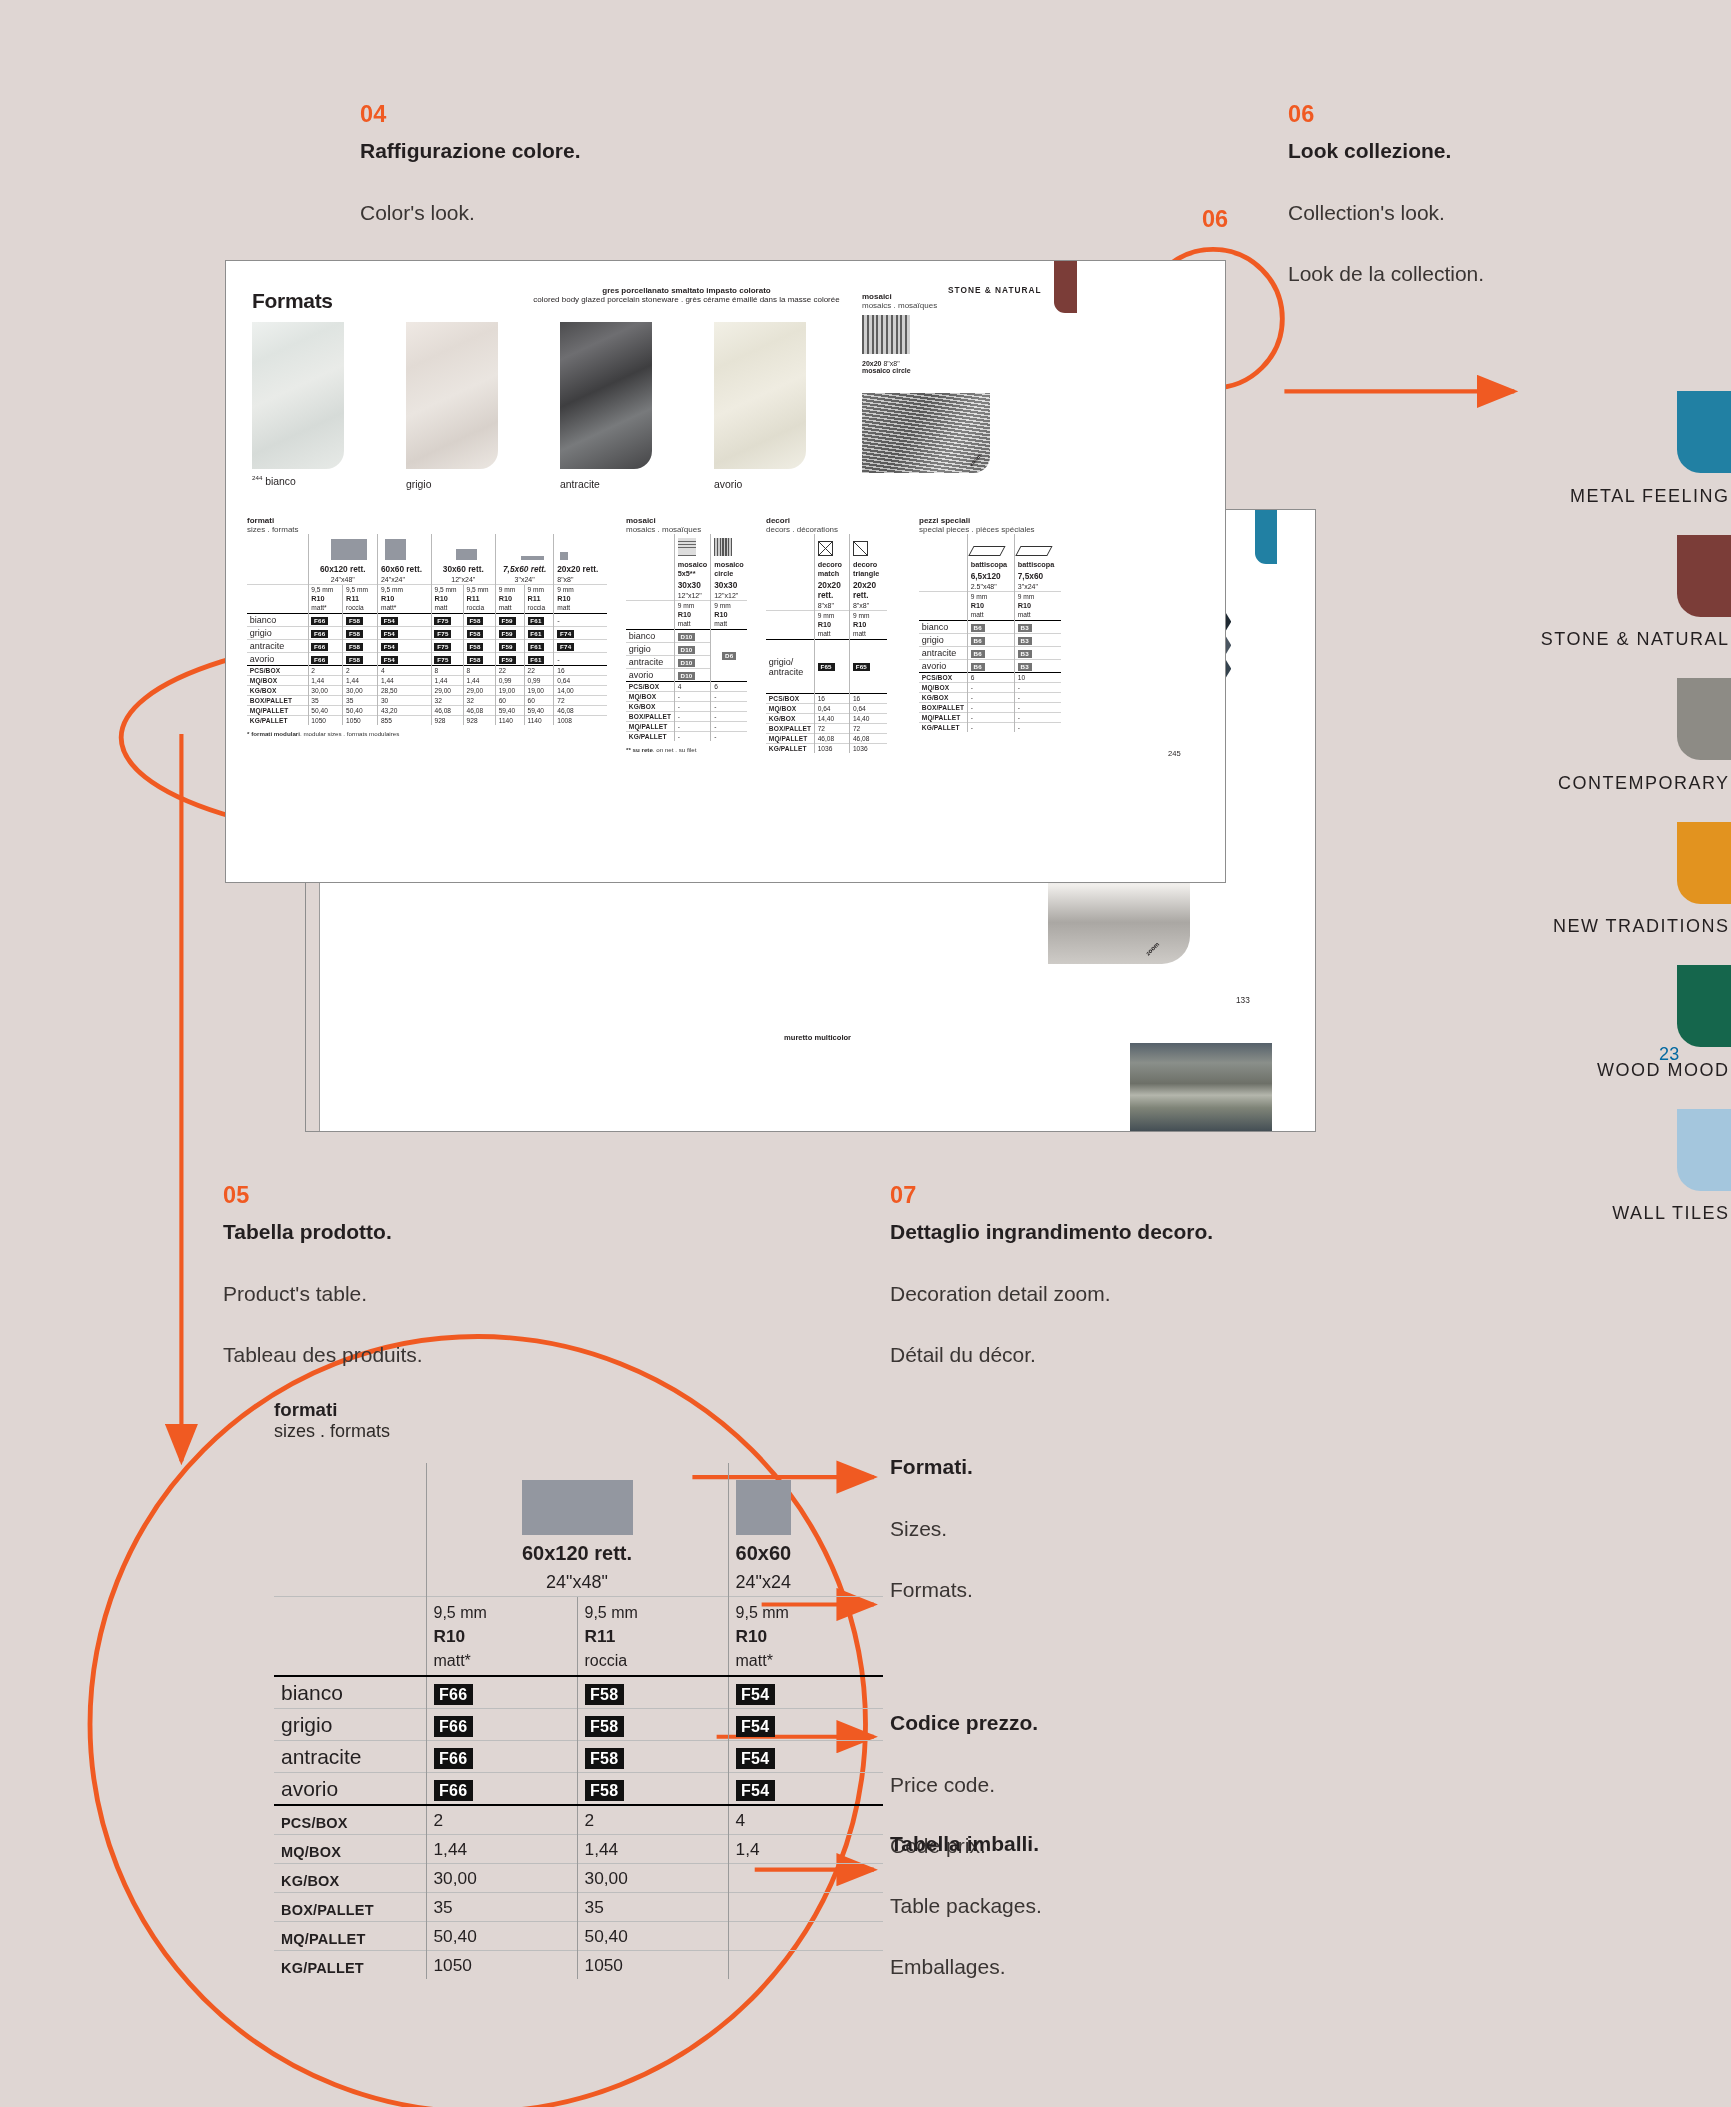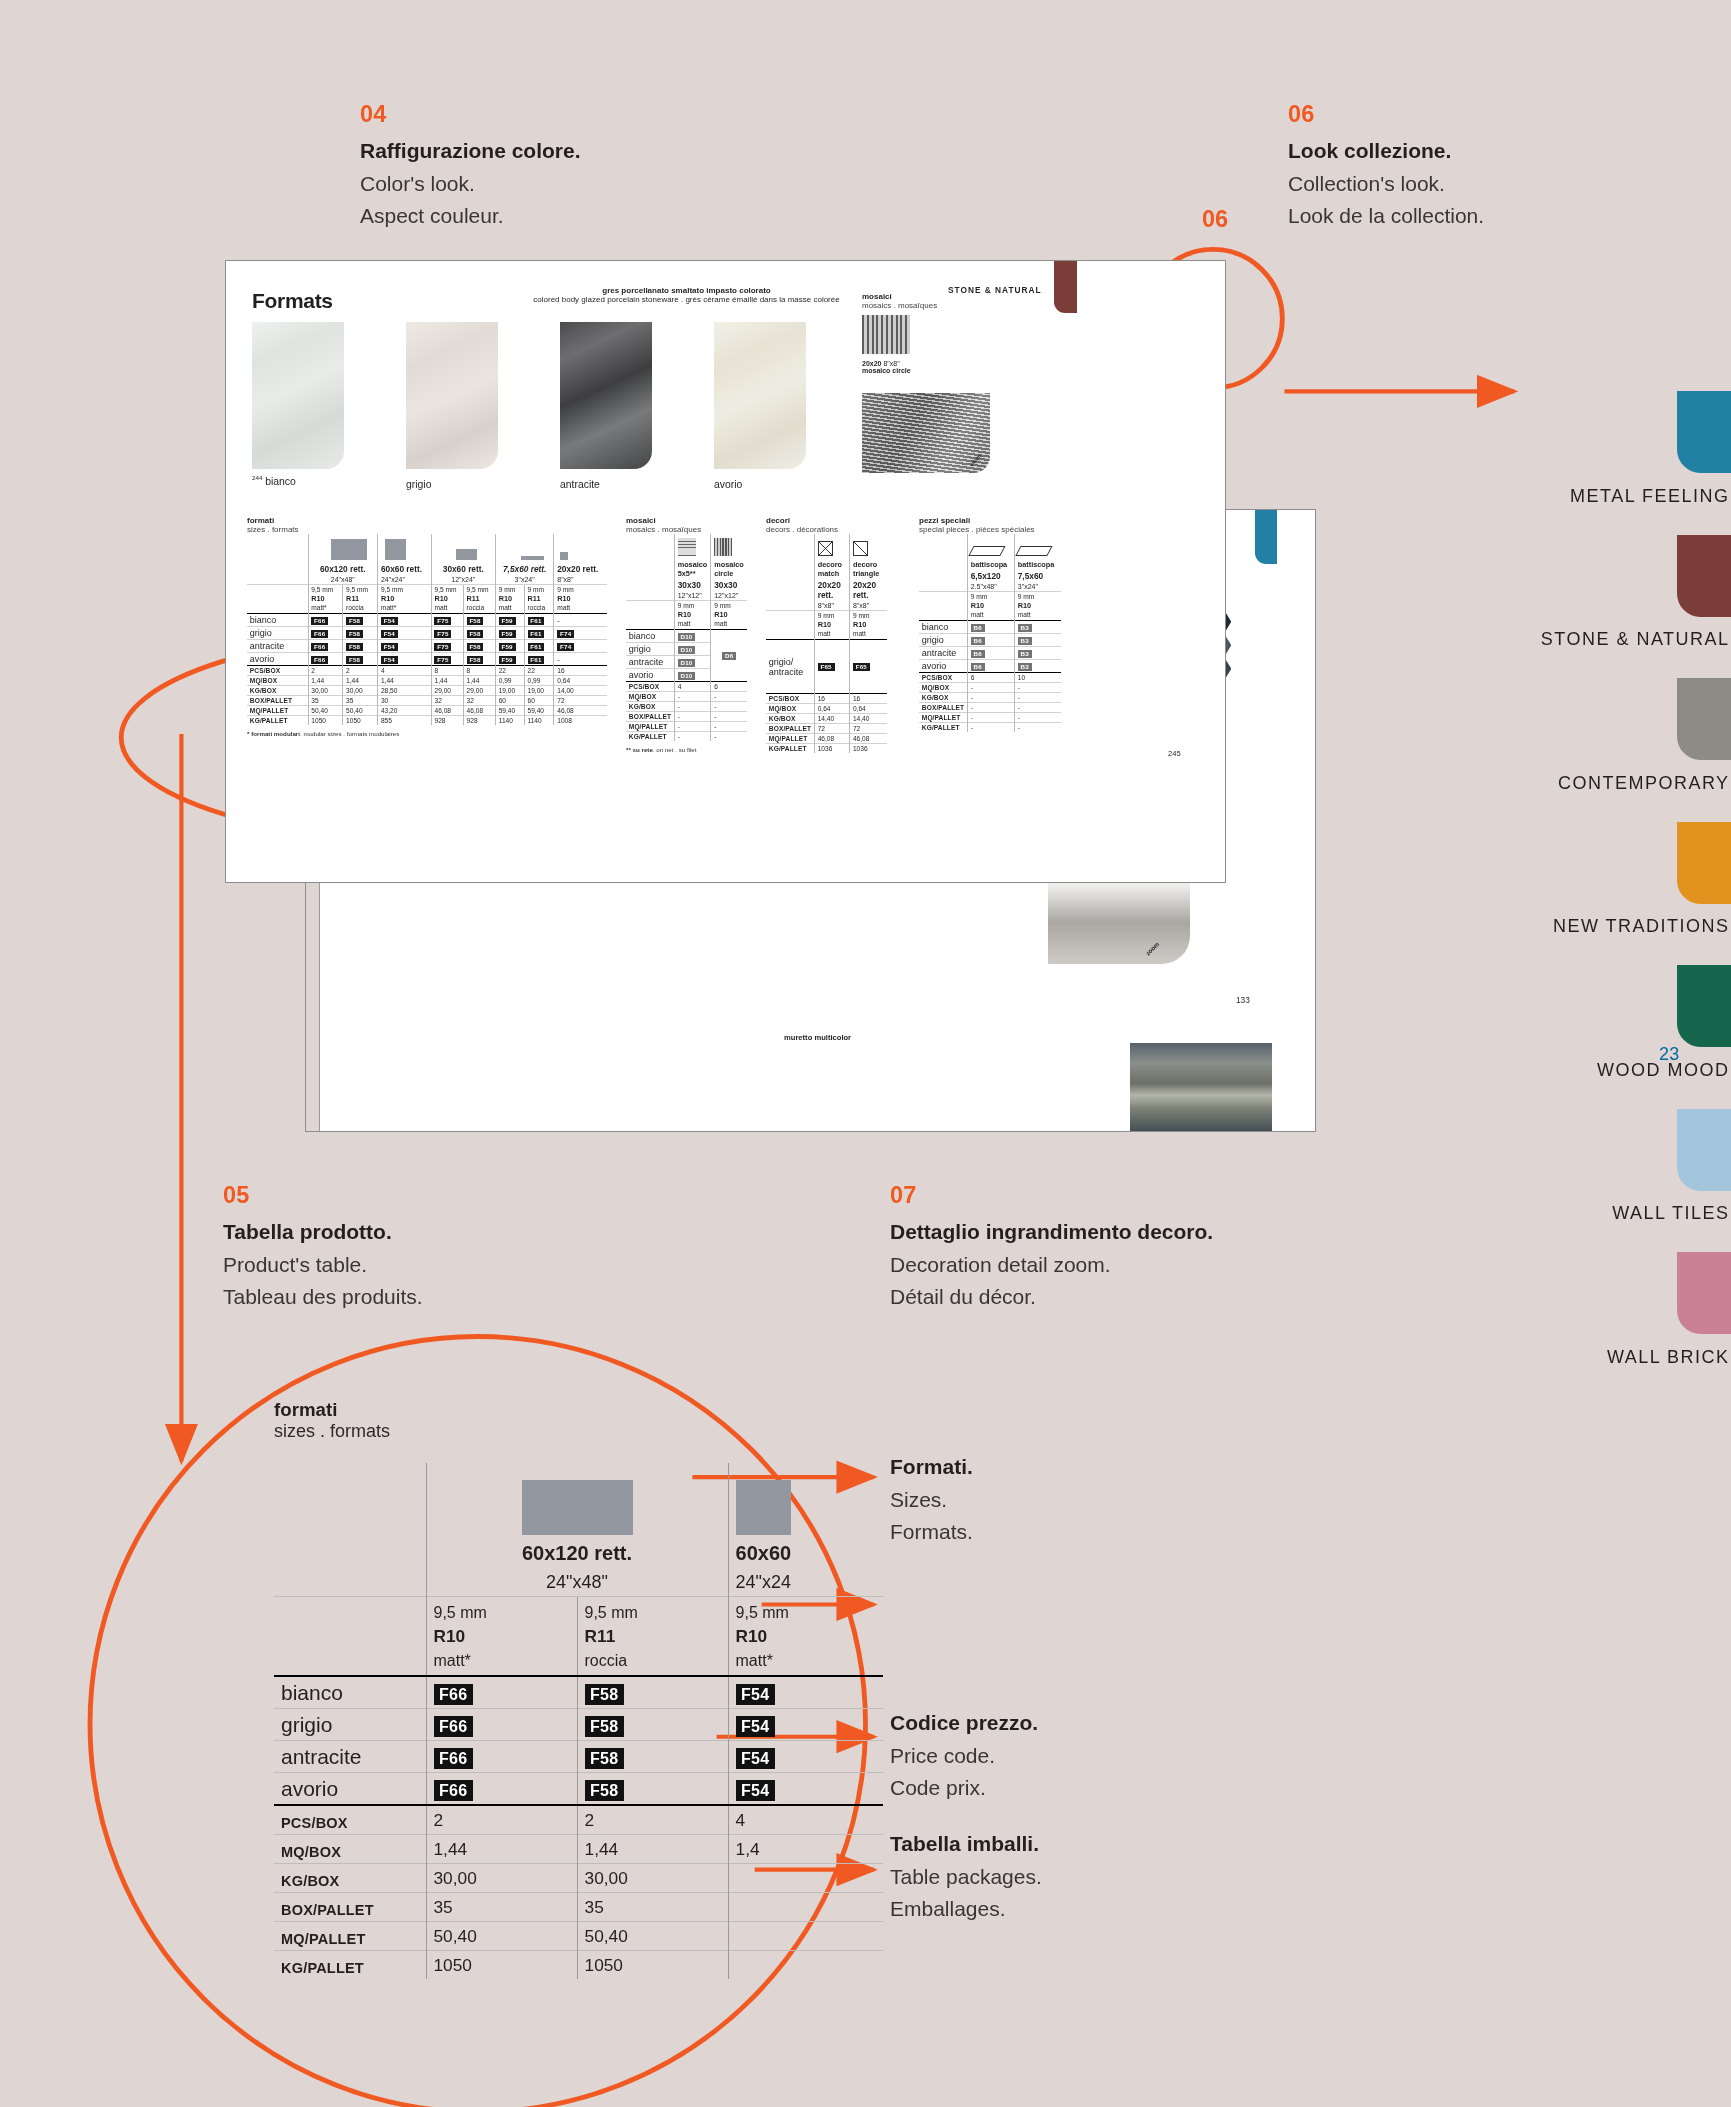--- a/index.html
+++ b/index.html
@@ -12,21 +12,21 @@
   }
   #root { position: relative; width: 1731px; height: 1540px; }
 
   
   .callout { position: absolute; }
   .callout .num {
     color: #f05a22; font-weight: 700; font-size: 23.5px; letter-spacing: 0.3px;
     line-height: 1.2; margin-bottom: 7px;
   }
   .callout .l1 { font-weight: 700; font-size: 21px; line-height: 1.55; }
-  .callout .l2, .callout .l3 { font-weight: 400; font-size: 21px; line-height: 1.55; color: #3a3533; }
+  .callout .l2, .callout .l3 { font-weight: 400; font-size: 21px; line-height: 1.55; color: #3a3533; margin-top: 29px; }
 
   
   .swatch-rail { position: absolute; left: 1482px; top: 391px; width: 249px; }
   .swatch-item { position: relative; margin-bottom: 28px; display: flex; flex-direction: column; align-items: flex-start; }
   .swatch-chip {
     width: 54px; height: 82px;
     border-radius: 0 0 0 23.5px;
     margin-left: 44px;
   }
   .swatch-label {
@@ -831,22 +831,18 @@
       <div class="swatch-label">NEW TRADITIONS</div>
     </div>
     <div class="swatch-item sw-right">
       <div class="swatch-chip" style="background:#15664c;"></div>
       <div class="swatch-label">WOOD MOOD</div>
     </div>
     <div class="swatch-item sw-right">
       <div class="swatch-chip" style="background:#a4c6dd;"></div>
       <div class="swatch-label">WALL TILES</div>
     </div>
-    <div class="swatch-item sw-right">
-      <div class="swatch-chip" style="background:#ca8198;"></div>
-      <div class="swatch-label">WALL BRICK</div>
-    </div>
   </div>
 
   <div class="page-number">23</div>
 
 </div>
 
 
 </body></html>

